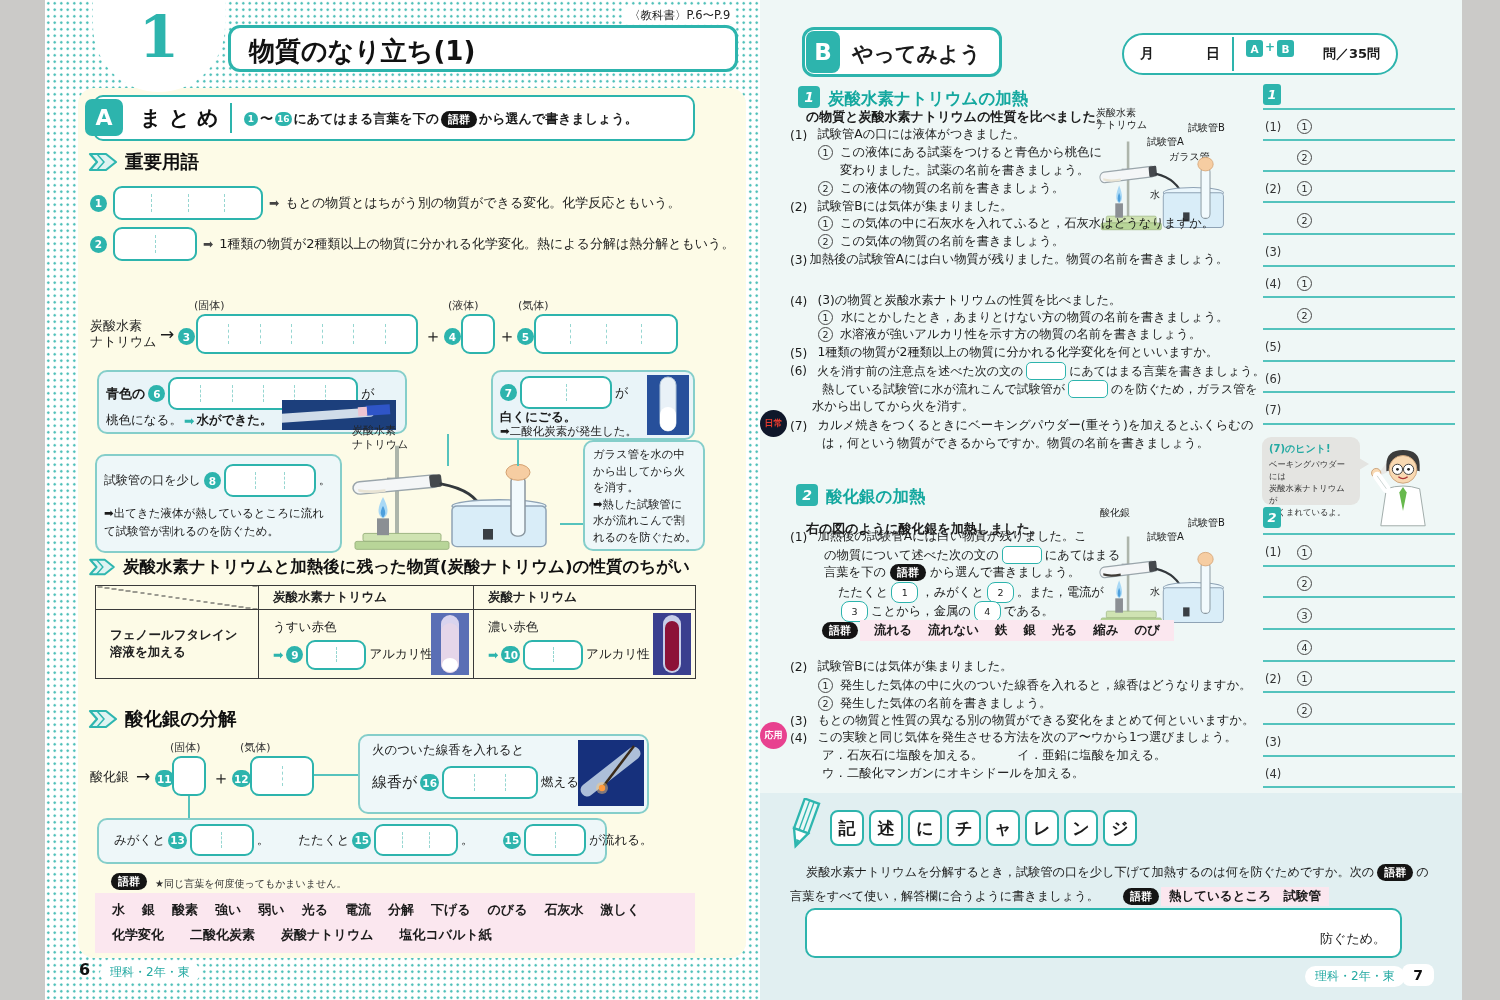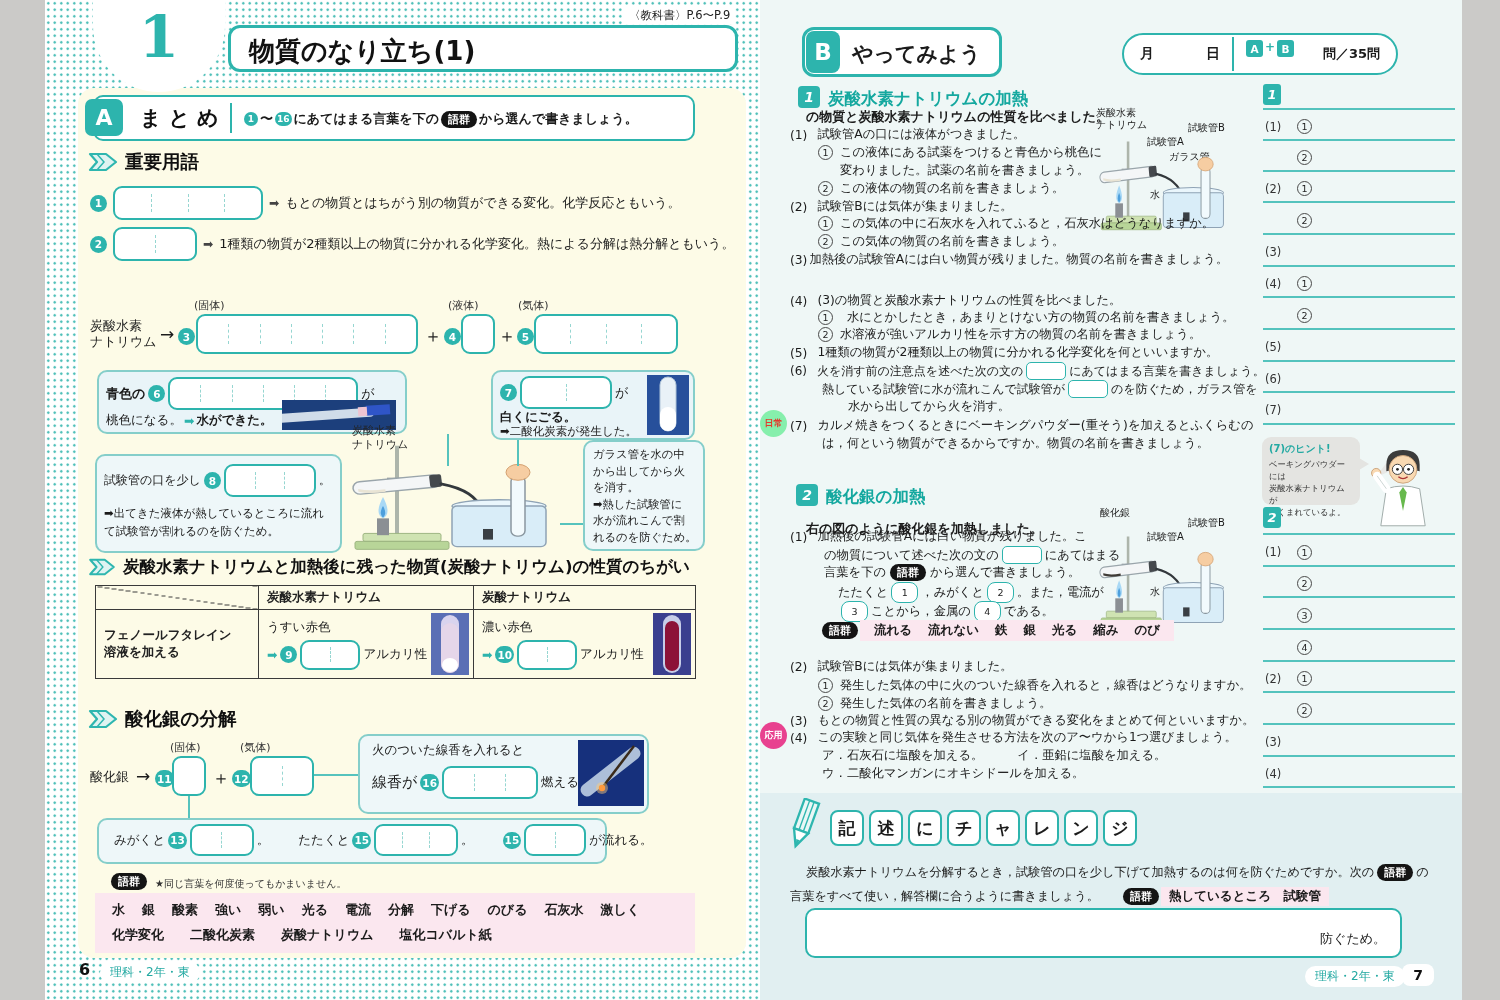--- a/index.html
+++ b/index.html
@@ -36,21 +36,21 @@
   .qsq{position:absolute;width:22px;height:22px;background:#2db4ad;border-radius:4px;color:#fff;font-weight:700;
     font-style:italic;font-size:14px;display:flex;align-items:center;justify-content:center}
   .qtt{position:absolute;font-weight:700;font-size:16.5px;color:#14a89f;white-space:nowrap}
   .arow{position:absolute;left:1263px;width:192px;display:flex;align-items:center;gap:8px;
     border-bottom:2px solid #54c3bd;box-sizing:border-box;padding:4px 0 0 2px}
   .al{font-size:11.5px;color:#333;width:24px;flex:none}
   .bcirc{position:absolute;width:27px;height:27px;border-radius:50%;display:flex;align-items:center;justify-content:center;
     font-size:9px;font-weight:700;flex:none}
   .pkc{background:#fbe7ef;padding:1px 8px;font-weight:700;white-space:nowrap}
   .ptab{border-collapse:collapse;table-layout:fixed}
-  .ptab td{border:1.3px solid #3a3a3a;padding:2px 8px;font-size:12.5px;vertical-align:middle;color:#222}
+  .ptab td{border:1.3px solid #3a3a3a;padding:2px 14px;font-size:12.5px;vertical-align:middle;color:#222}
   .tlb{color:#29a9a2;font-weight:700}
   .pill{background:#fff;border-radius:11px;padding:2px 10px;color:#23a9a2;font-weight:400;font-size:12px;white-space:nowrap}
   .line{position:absolute;background:#56c3bd}
   .glassline{font-size:11.3px;line-height:16.5px;white-space:nowrap}
 </style>
 </head>
 <body>
 
 <div class="canvas">
 
@@ -452,45 +452,45 @@
   <div class="ln" style="left:790px;top:251px">
       <span>(3)</span>
       <span style="margin-left:2px">加熱後の試験管Aには白い物質が残りました。物質の名前を書きましょう。</span>
     </div>
   <div class="ln" style="left:790px;top:292px">
       <span>(4)</span>
       <span style="margin-left:10px">(3)の物質と炭酸水素ナトリウムの性質を比べました。</span>
     </div>
   <div class="ln" style="left:818px;top:309px">
       <span class="ocn">1</span>
-      <span style="margin-left:14px">水にとかしたとき，あまりとけない方の物質の名前を書きましょう。</span>
+      <span style="margin-left:8px">水にとかしたとき，あまりとけない方の物質の名前を書きましょう。</span>
     </div>
   <div class="ln" style="left:818px;top:326px">
       <span class="ocn">2</span>
       <span style="margin-left:7px">水溶液が強いアルカリ性を示す方の物質の名前を書きましょう。</span>
     </div>
   <div class="ln" style="left:790px;top:344px">
       <span>(5)</span>
       <span style="margin-left:10px">1種類の物質が2種類以上の物質に分かれる化学変化を何といいますか。</span>
     </div>
   <div class="ln" style="left:790px;top:362px;font-size:12px">
       <span>(6)</span>
       <span style="margin-left:10px">火を消す前の注意点を述べた次の文の</span>
       <span class="ibx" style="margin:0 3px"></span>
       <span>にあてはまる言葉を書きましょう。</span>
     </div>
   <div class="ln" style="left:822px;top:380px;font-size:12px">
       <span>熱している試験管に水が流れこんで試験管が</span>
       <span class="ibx" style="margin:0 3px"></span>
       <span>のを防ぐため，ガラス管を</span>
     </div>
-  <div class="ln" style="left:848px;top:398px">
+  <div class="ln" style="left:812px;top:398px">
       <span>水から出してから火を消す。</span>
     </div>
-  <div class="bcirc" style="left:760px;top:410px;background:#86efac;color:#e23a2e">日常</div>
+  <div class="bcirc" style="left:760px;top:410px;background:#0f172a;color:#e23a2e">日常</div>
   <div class="ln" style="left:790px;top:417px">
       <span>(7)</span>
       <span style="margin-left:10px">カルメ焼きをつくるときにベーキングパウダー(重そう)を加えるとふくらむの</span>
     </div>
   <div class="ln" style="left:822px;top:435px">
       <span>は，何という物質ができるからですか。物質の名前を書きましょう。</span>
     </div>
 
   <div class="qsq" style="left:796px;top:484px">2</div>
   <div class="qtt" style="left:826px;top:486px">酸化銀の加熱</div>

